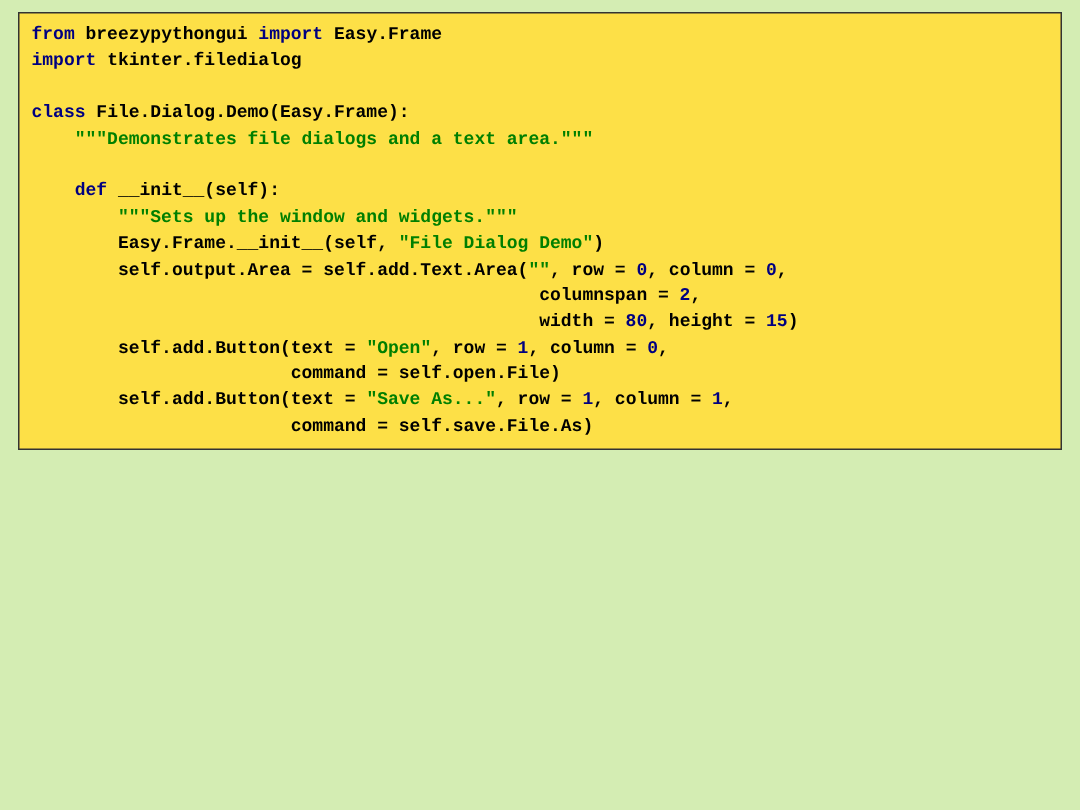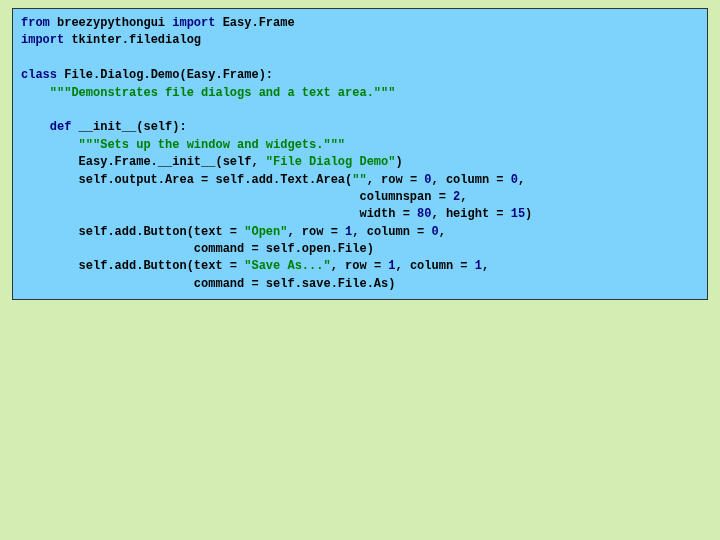--- a/index.html
+++ b/index.html
@@ -7,21 +7,21 @@
     padding: 0;
     width: 720px;
     height: 540px;
     background: #d4edb3;
     font-family: "Courier New", monospace;
     font-size: 12px;
     font-weight: bold;
     overflow: hidden;
   }
   .code-box {
-    background: #7dd3fc;
+    background: #fde047;
     border: 1px solid #333;
     margin: 8px 12px;
     padding: 6px 8px;
     line-height: 1.45;
     white-space: pre;
     color: #000;
   }
   .kw   { color: #000080; } 
   .com  { color: #007f00; } 
   .num  { color: #000080; } 

